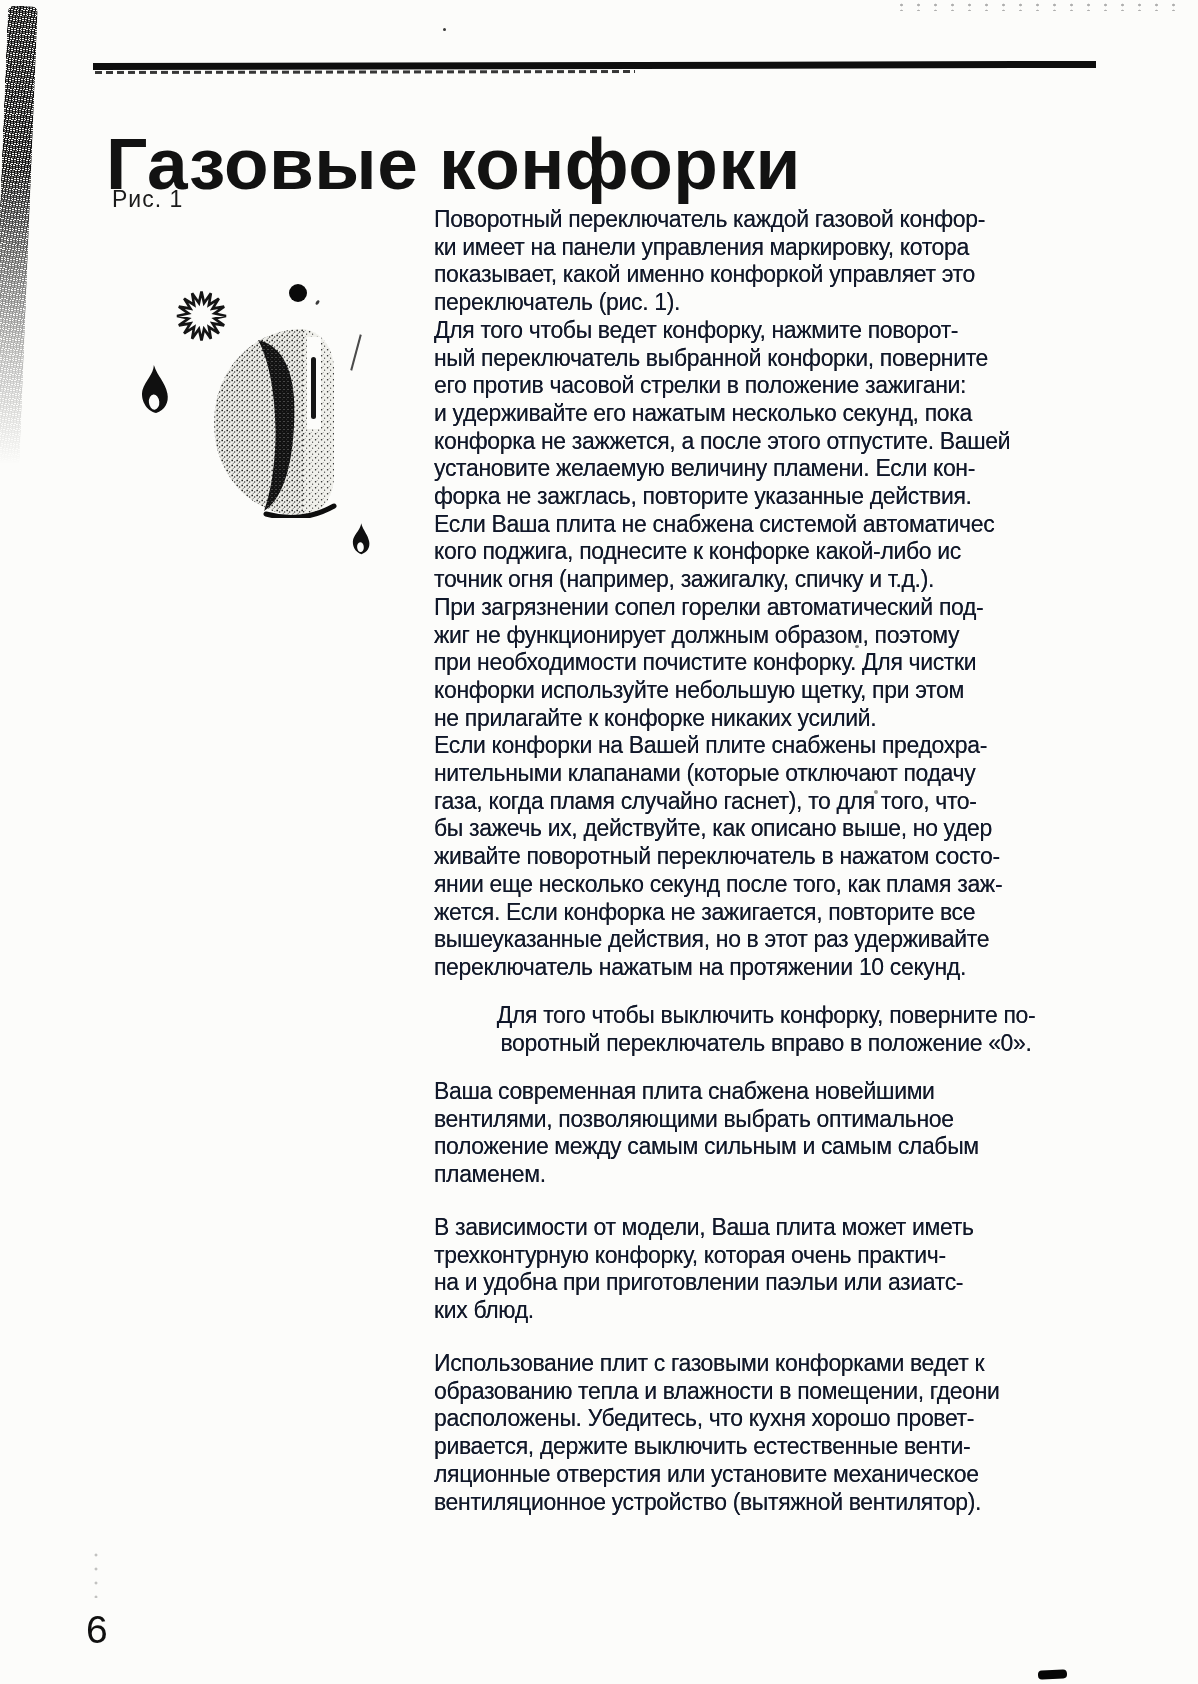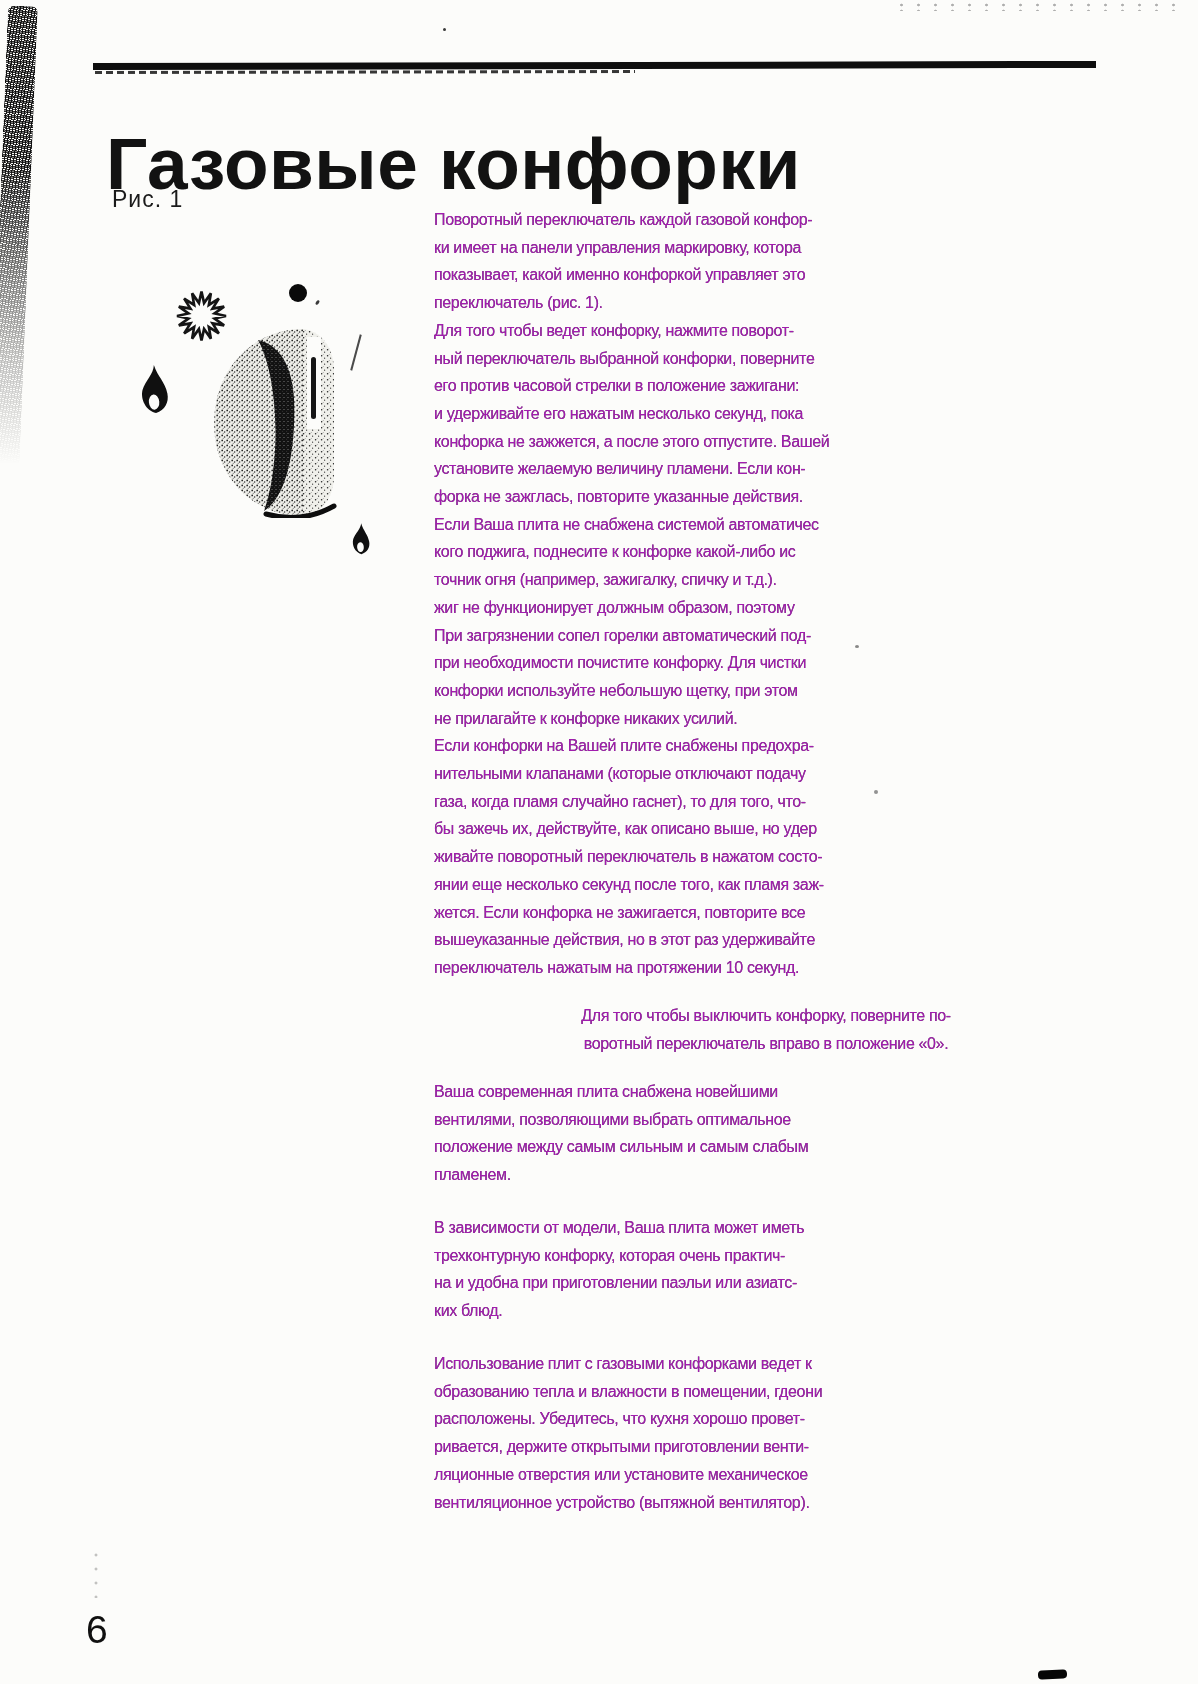--- a/index.html
+++ b/index.html
@@ -62,22 +62,22 @@
     position:absolute; left:86px; top:1608px;
     font-size:39px; color:#101010;
   }
   
   .textcol{
     position:absolute; left:434px; top:0; width:664px; height:1684px;
     overflow:hidden;
   }
   .block{
     position:absolute; left:0; width:100%;
-    font-size:16px; line-height:27.7px; letter-spacing:-0.35px;
-    color:#a21caf; text-shadow:0 0 .4px rgba(0,0,0,.65);
+    font-size:23px; line-height:27.7px; letter-spacing:-0.35px;
+    color:#0f172a; text-shadow:0 0 .4px rgba(0,0,0,.65);
   }
   .ln{white-space:nowrap;}
   .b1{top:206px;} .b2{top:1002px;text-align:center;} .b3{top:1078px;} .b4{top:1214px;} .b5{top:1350px;}
   
   .fig{position:absolute; left:0; top:0; width:1198px; height:1684px; pointer-events:none;}
   .fig > *{position:absolute;}
   .knob{left:206px; top:324px; width:134px; height:194px;}
   .starburst{left:176px; top:288px; width:51px; height:56px;}
   .off-dot{left:289px; top:284px; width:18px; height:18px; border-radius:50%; background:#0a0a0a;}
   .flame-lg{left:139px; top:365px; width:31px; height:49px; transform:rotate(-5deg);}
@@ -158,22 +158,22 @@
       <div class="ln">Для того чтобы ведет конфорку, нажмите поворот-</div>
       <div class="ln">ный переключатель выбранной конфорки, поверните</div>
       <div class="ln">его против часовой стрелки в положение зажигани:</div>
       <div class="ln">и удерживайте его нажатым несколько секунд, пока</div>
       <div class="ln">конфорка не зажжется, а после этого отпустите. Вашей</div>
       <div class="ln">установите желаемую величину пламени. Если кон-</div>
       <div class="ln">форка не зажглась, повторите указанные действия.</div>
       <div class="ln">Если Ваша плита не снабжена системой автоматичес</div>
       <div class="ln">кого поджига, поднесите к конфорке какой-либо ис</div>
       <div class="ln">точник огня (например, зажигалку, спичку и т.д.).</div>
+      <div class="ln">При загрязнении сопел горелки автоматический под-</div>
       <div class="ln">жиг не функционирует должным образом, поэтому</div>
-      <div class="ln">При загрязнении сопел горелки автоматический под-</div>
       <div class="ln">при необходимости почистите конфорку. Для чистки</div>
       <div class="ln">конфорки используйте небольшую щетку, при этом</div>
       <div class="ln">не прилагайте к конфорке никаких усилий.</div>
       <div class="ln">Если конфорки на Вашей плите снабжены предохра-</div>
       <div class="ln">нительными клапанами (которые отключают подачу</div>
       <div class="ln">газа, когда пламя случайно гаснет), то для того, что-</div>
       <div class="ln">бы зажечь их, действуйте, как описано выше, но удер</div>
       <div class="ln">живайте поворотный переключатель в нажатом состо-</div>
       <div class="ln">янии еще несколько секунд после того, как пламя заж-</div>
       <div class="ln">жется. Если конфорка не зажигается, повторите все</div>
@@ -197,21 +197,21 @@
       <div class="ln">В зависимости от модели, Ваша плита может иметь</div>
       <div class="ln">трехконтурную конфорку, которая очень практич-</div>
       <div class="ln">на и удобна при приготовлении паэльи или азиатс-</div>
       <div class="ln">ких блюд.</div>
     </div>
 
     <div class="block b5">
       <div class="ln">Использование плит с газовыми конфорками ведет к</div>
       <div class="ln">образованию тепла и влажности в помещении, гдеони</div>
       <div class="ln">расположены. Убедитесь, что кухня хорошо провет-</div>
-      <div class="ln">ривается, держите открытыми приготовлении венти-</div>
+      <div class="ln">ривается, держите выключить естественные венти-</div>
       <div class="ln">ляционные отверстия или установите механическое</div>
       <div class="ln">вентиляционное устройство (вытяжной вентилятор).</div>
     </div>
 
   </div>
 
   <div class="page-number">6</div>
 
 </div>
 

